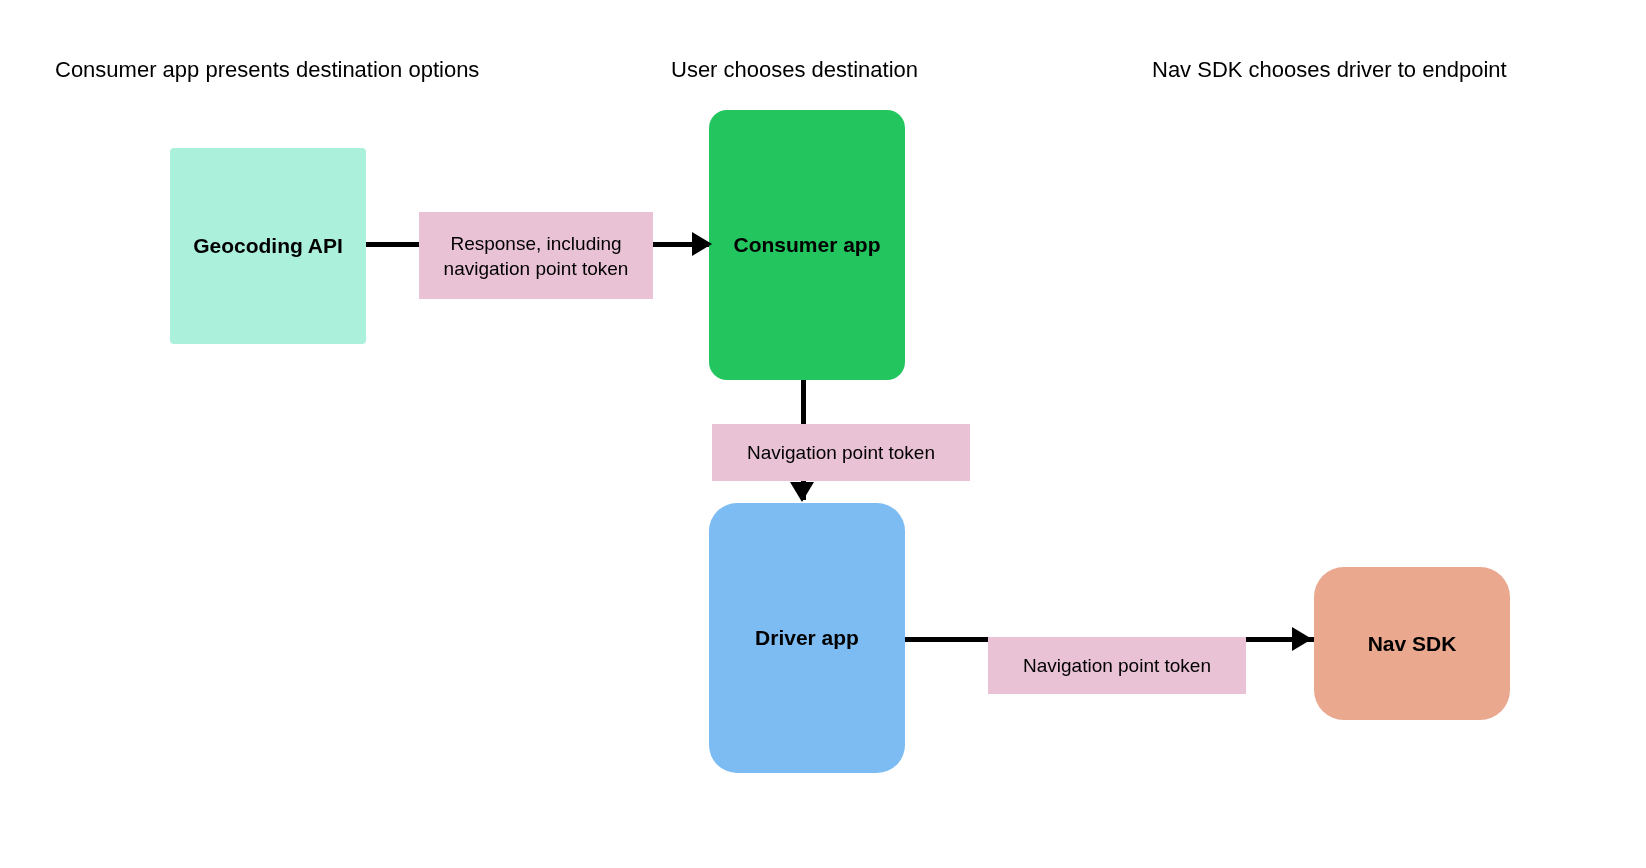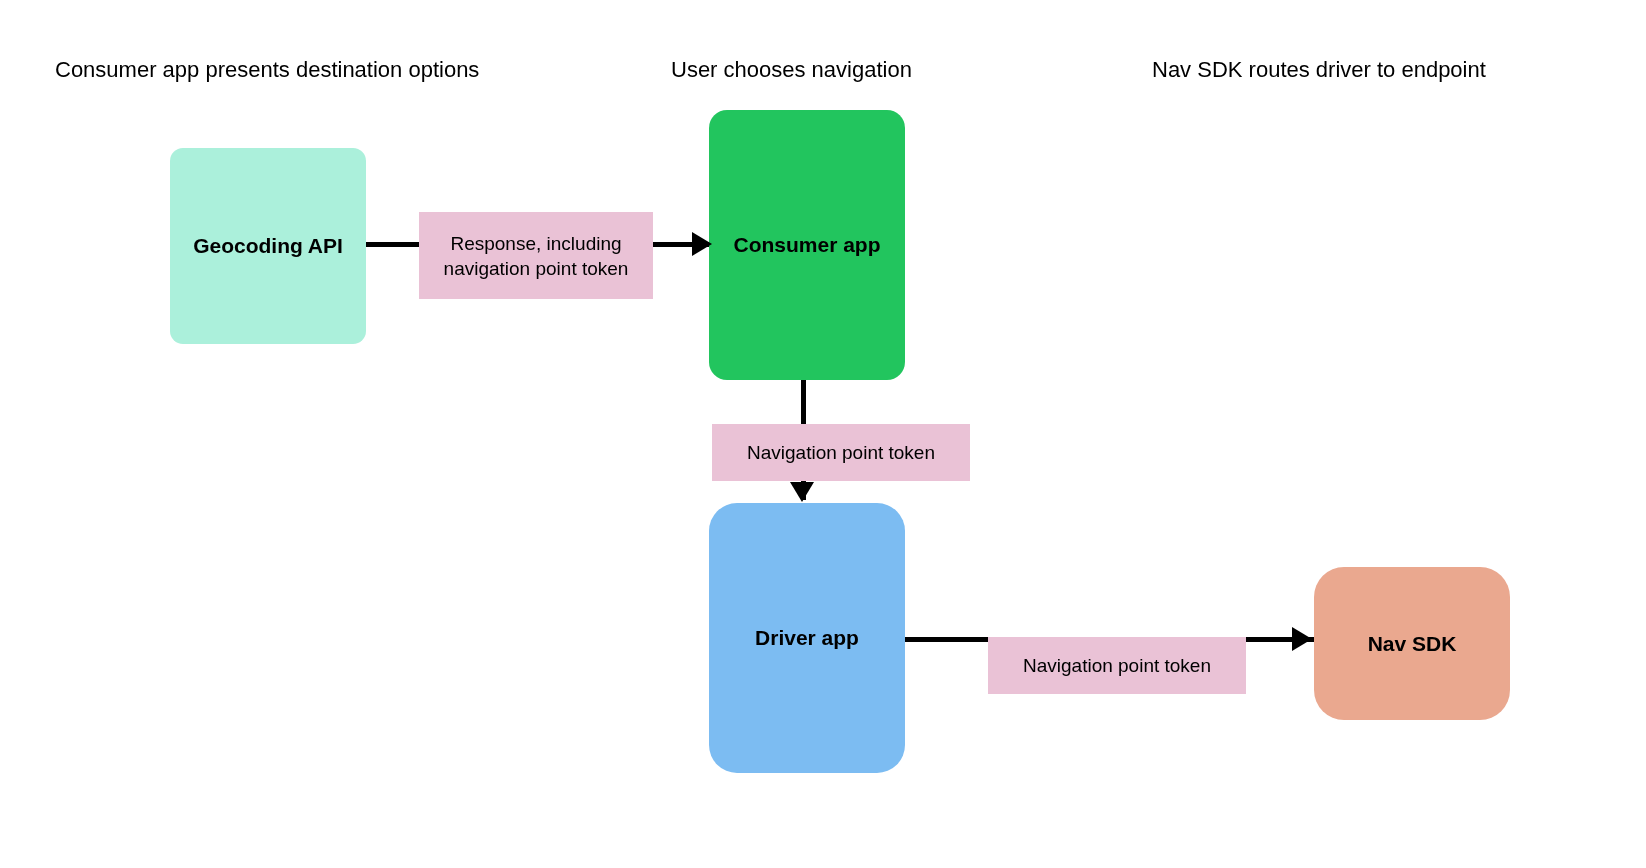--- a/index.html
+++ b/index.html
@@ -32,21 +32,21 @@
   #heading-consumer  { left: 55px;   top: 56px; text-align: right; }
   #heading-user      { left: 671px;  top: 56px; }
   #heading-navsdk    { left: 1152px; top: 56px; }
 
   
   .node {
     position: absolute;
     display: flex;
     align-items: center;
     justify-content: center;
-    border-radius: 13px;
+    border-radius: 4px;
     box-sizing: border-box;
     z-index: 2;
   }
   .node-label {
     font-size: 21px;
     font-weight: bold;
     color: #000000;
     text-align: center;
     line-height: 26px;
     white-space: nowrap;
@@ -138,22 +138,22 @@
     left: 988px;  top: 637px;
     width: 258px; height: 57px;
   }
 </style>
 </head>
 <body>
 
 <div id="canvas">
 
   <div id="heading-consumer" class="col-heading">Consumer app presents destination options</div>
-  <div id="heading-user" class="col-heading">User chooses navigation</div>
-  <div id="heading-navsdk" class="col-heading">Nav SDK routes driver to endpoint</div>
+  <div id="heading-user" class="col-heading">User chooses destination</div>
+  <div id="heading-navsdk" class="col-heading">Nav SDK chooses driver to endpoint</div>
 
   <div id="line-geo-consumer" class="connector h"></div>
   <div id="line-consumer-driver" class="connector v"></div>
   <div id="line-driver-navsdk" class="connector h"></div>
 
   <div id="arrow-geo-consumer" class="arrowhead right"></div>
   <div id="arrow-consumer-driver" class="arrowhead down"></div>
   <div id="arrow-driver-navsdk" class="arrowhead right"></div>
 
   <div id="node-geocoding" class="node">

